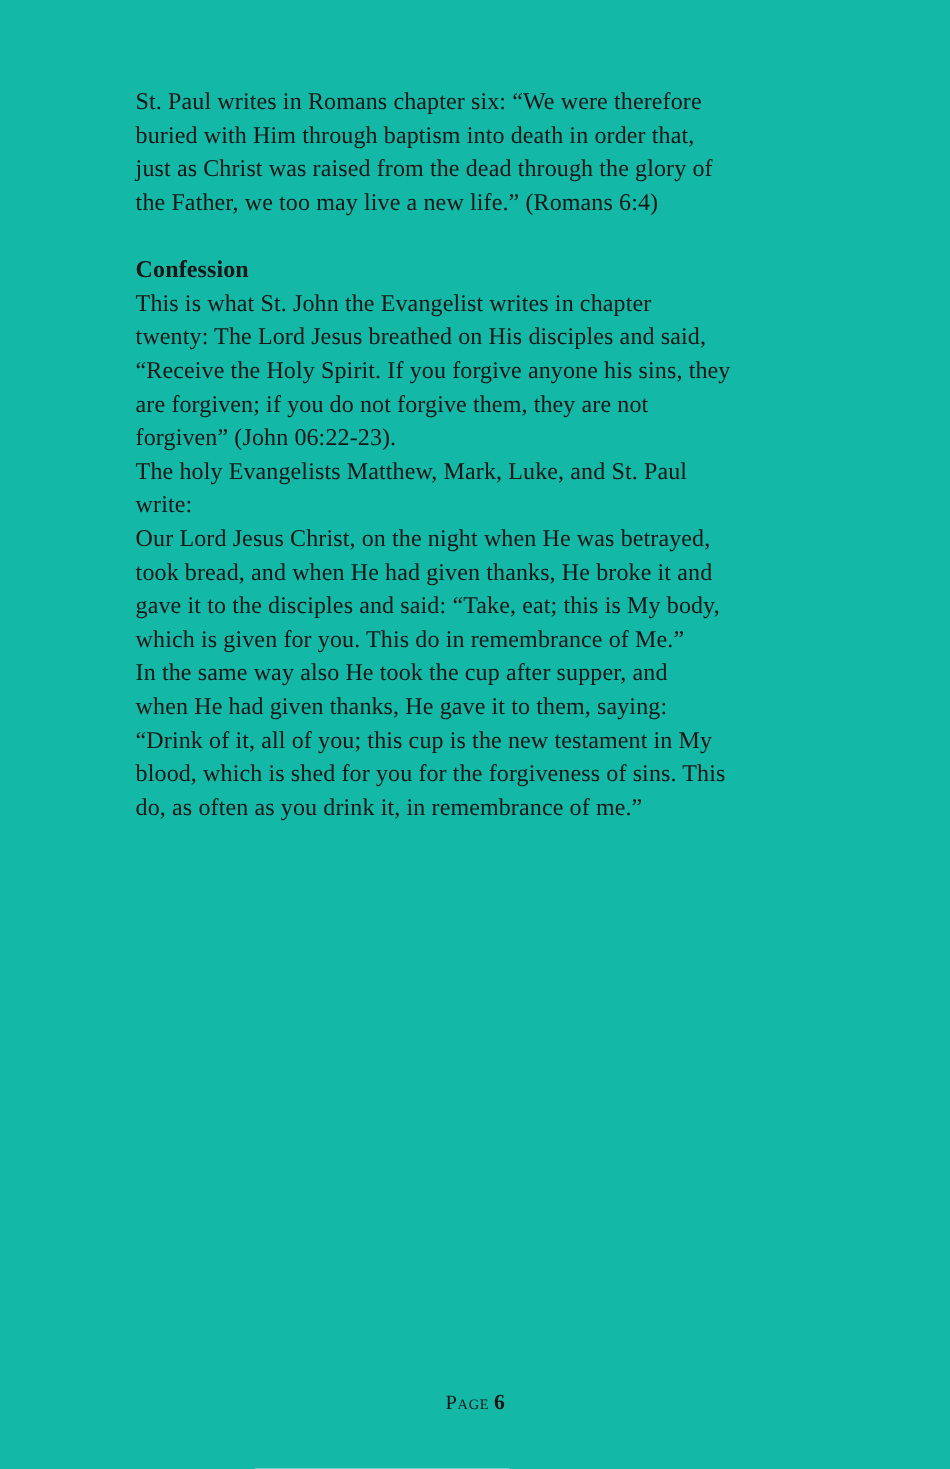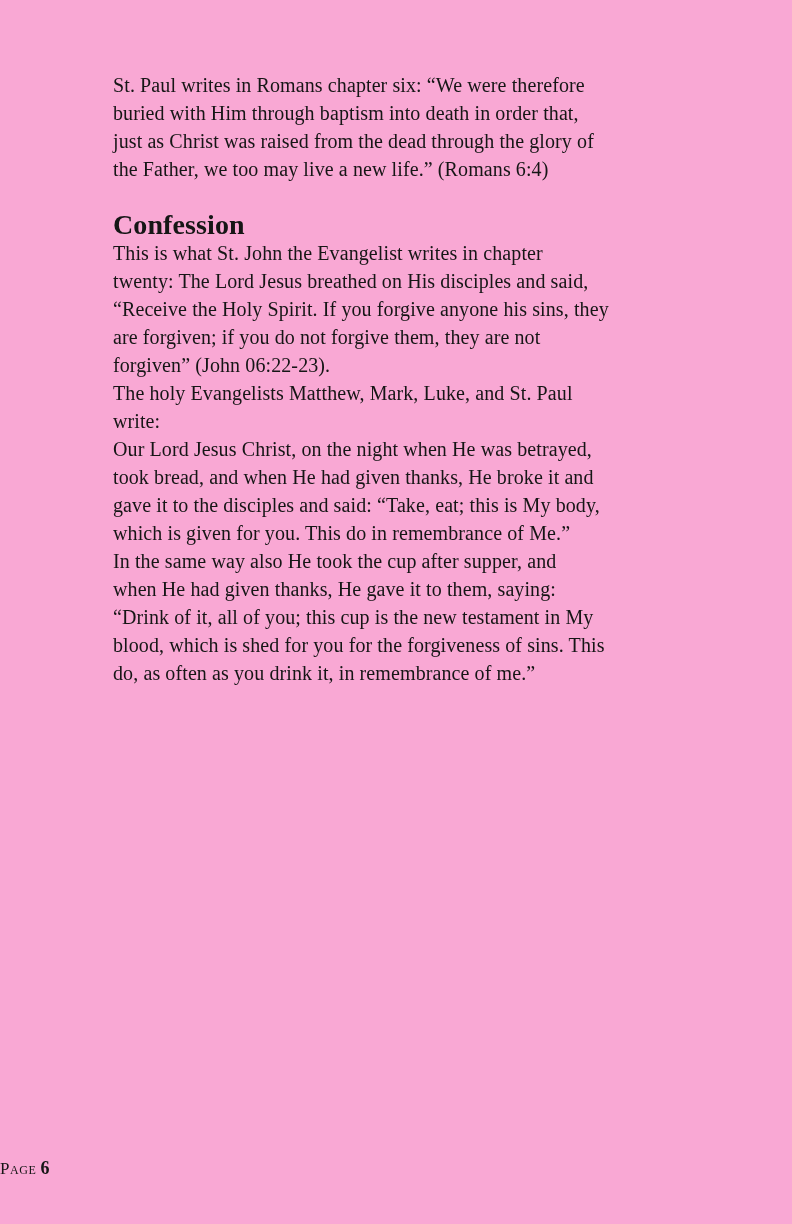--- a/index.html
+++ b/index.html
@@ -4,51 +4,51 @@
 <style>
   html, body {
     margin: 0;
     padding: 0;
     background: #ffffff;
   }
   .page {
     position: relative;
     width: 792px;
     height: 1224px;
-    background: #f9a8d4;
+    background: #14b8a6;
     overflow: hidden;
     font-family: "Liberation Serif", "DejaVu Serif", serif;
     color: #161616;
   }
   .text-block {
     position: absolute;
     left: 113px;
     top: 71px;
     width: 585px;
     font-size: 20px;
     line-height: 28px;
     letter-spacing: 0.1px;
   }
   .para {
     margin: 0;
     white-space: pre-line;
   }
   .section-heading {
-    font-size: 28px;
+    font-size: 20px;
     line-height: 28px;
     font-weight: bold;
     margin: 28px 0 0 0;
     white-space: pre-line;
   }
   .page-footer {
     position: absolute;
     left: 0;
     right: 0;
     top: 1157px;
-    text-align: left;
+    text-align: center;
     font-size: 17px;
     line-height: 22px;
     color: #161616;
   }
   .footer-label {
     font-variant: small-caps;
     letter-spacing: 0.6px;
   }
   .footer-number {
     font-size: 18px;

